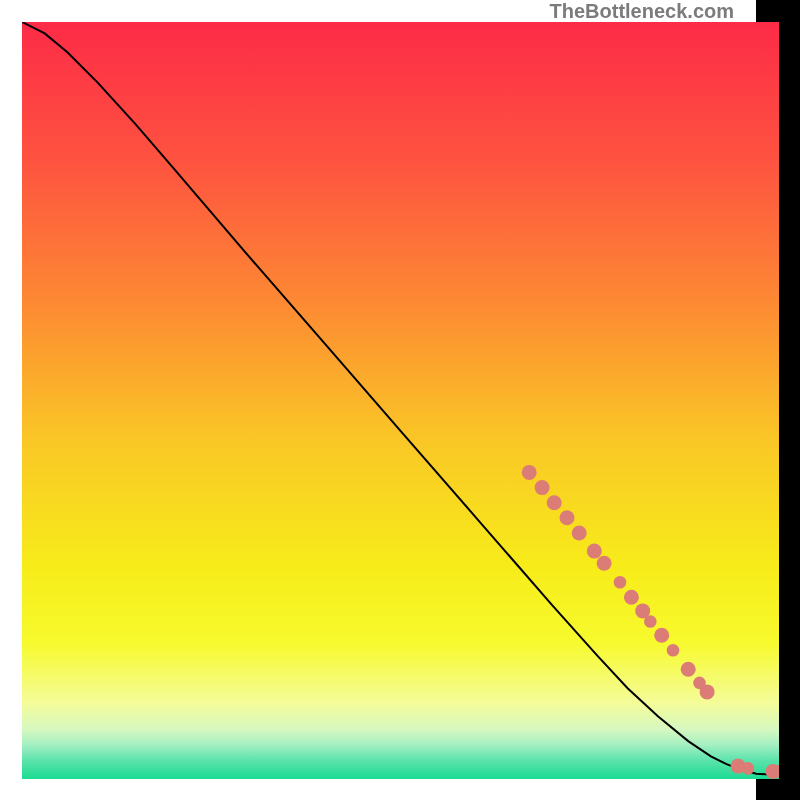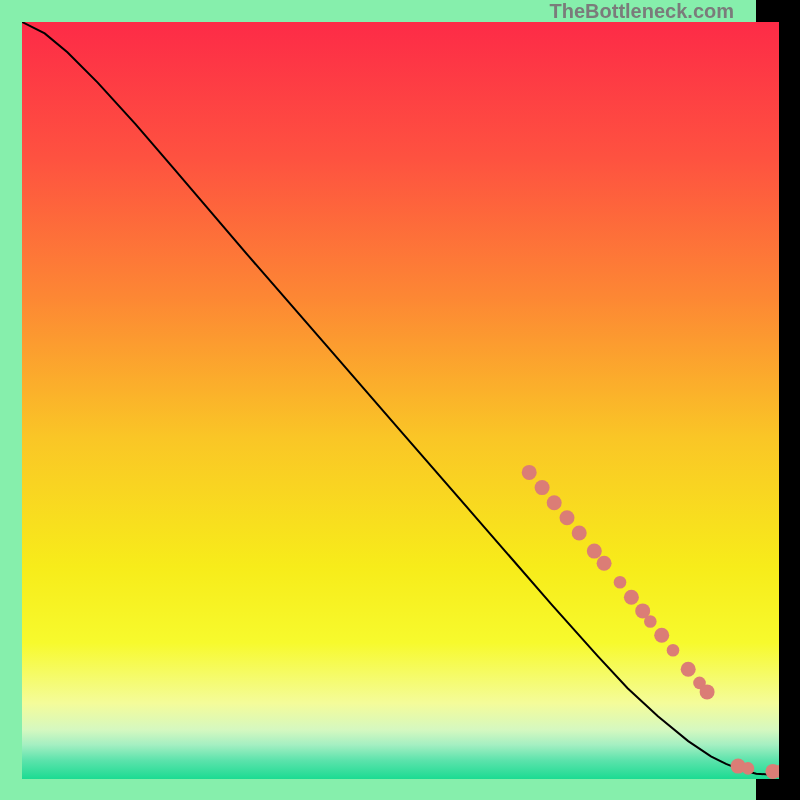--- a/index.html
+++ b/index.html
@@ -7,21 +7,21 @@
     padding: 0;
     width: 800px;
     height: 800px;
     background: #000000;
     overflow: hidden;
   }
   .stage {
     position: relative;
     width: 756px;
     height: 800px;
-    background: #86efac;
+    background: #ffffff;
   }
   .plot {
     position: absolute;
     left: 22px;
     top: 22px;
     width: 757px;
     height: 757px;
     overflow: hidden;
   }
   .watermark {

